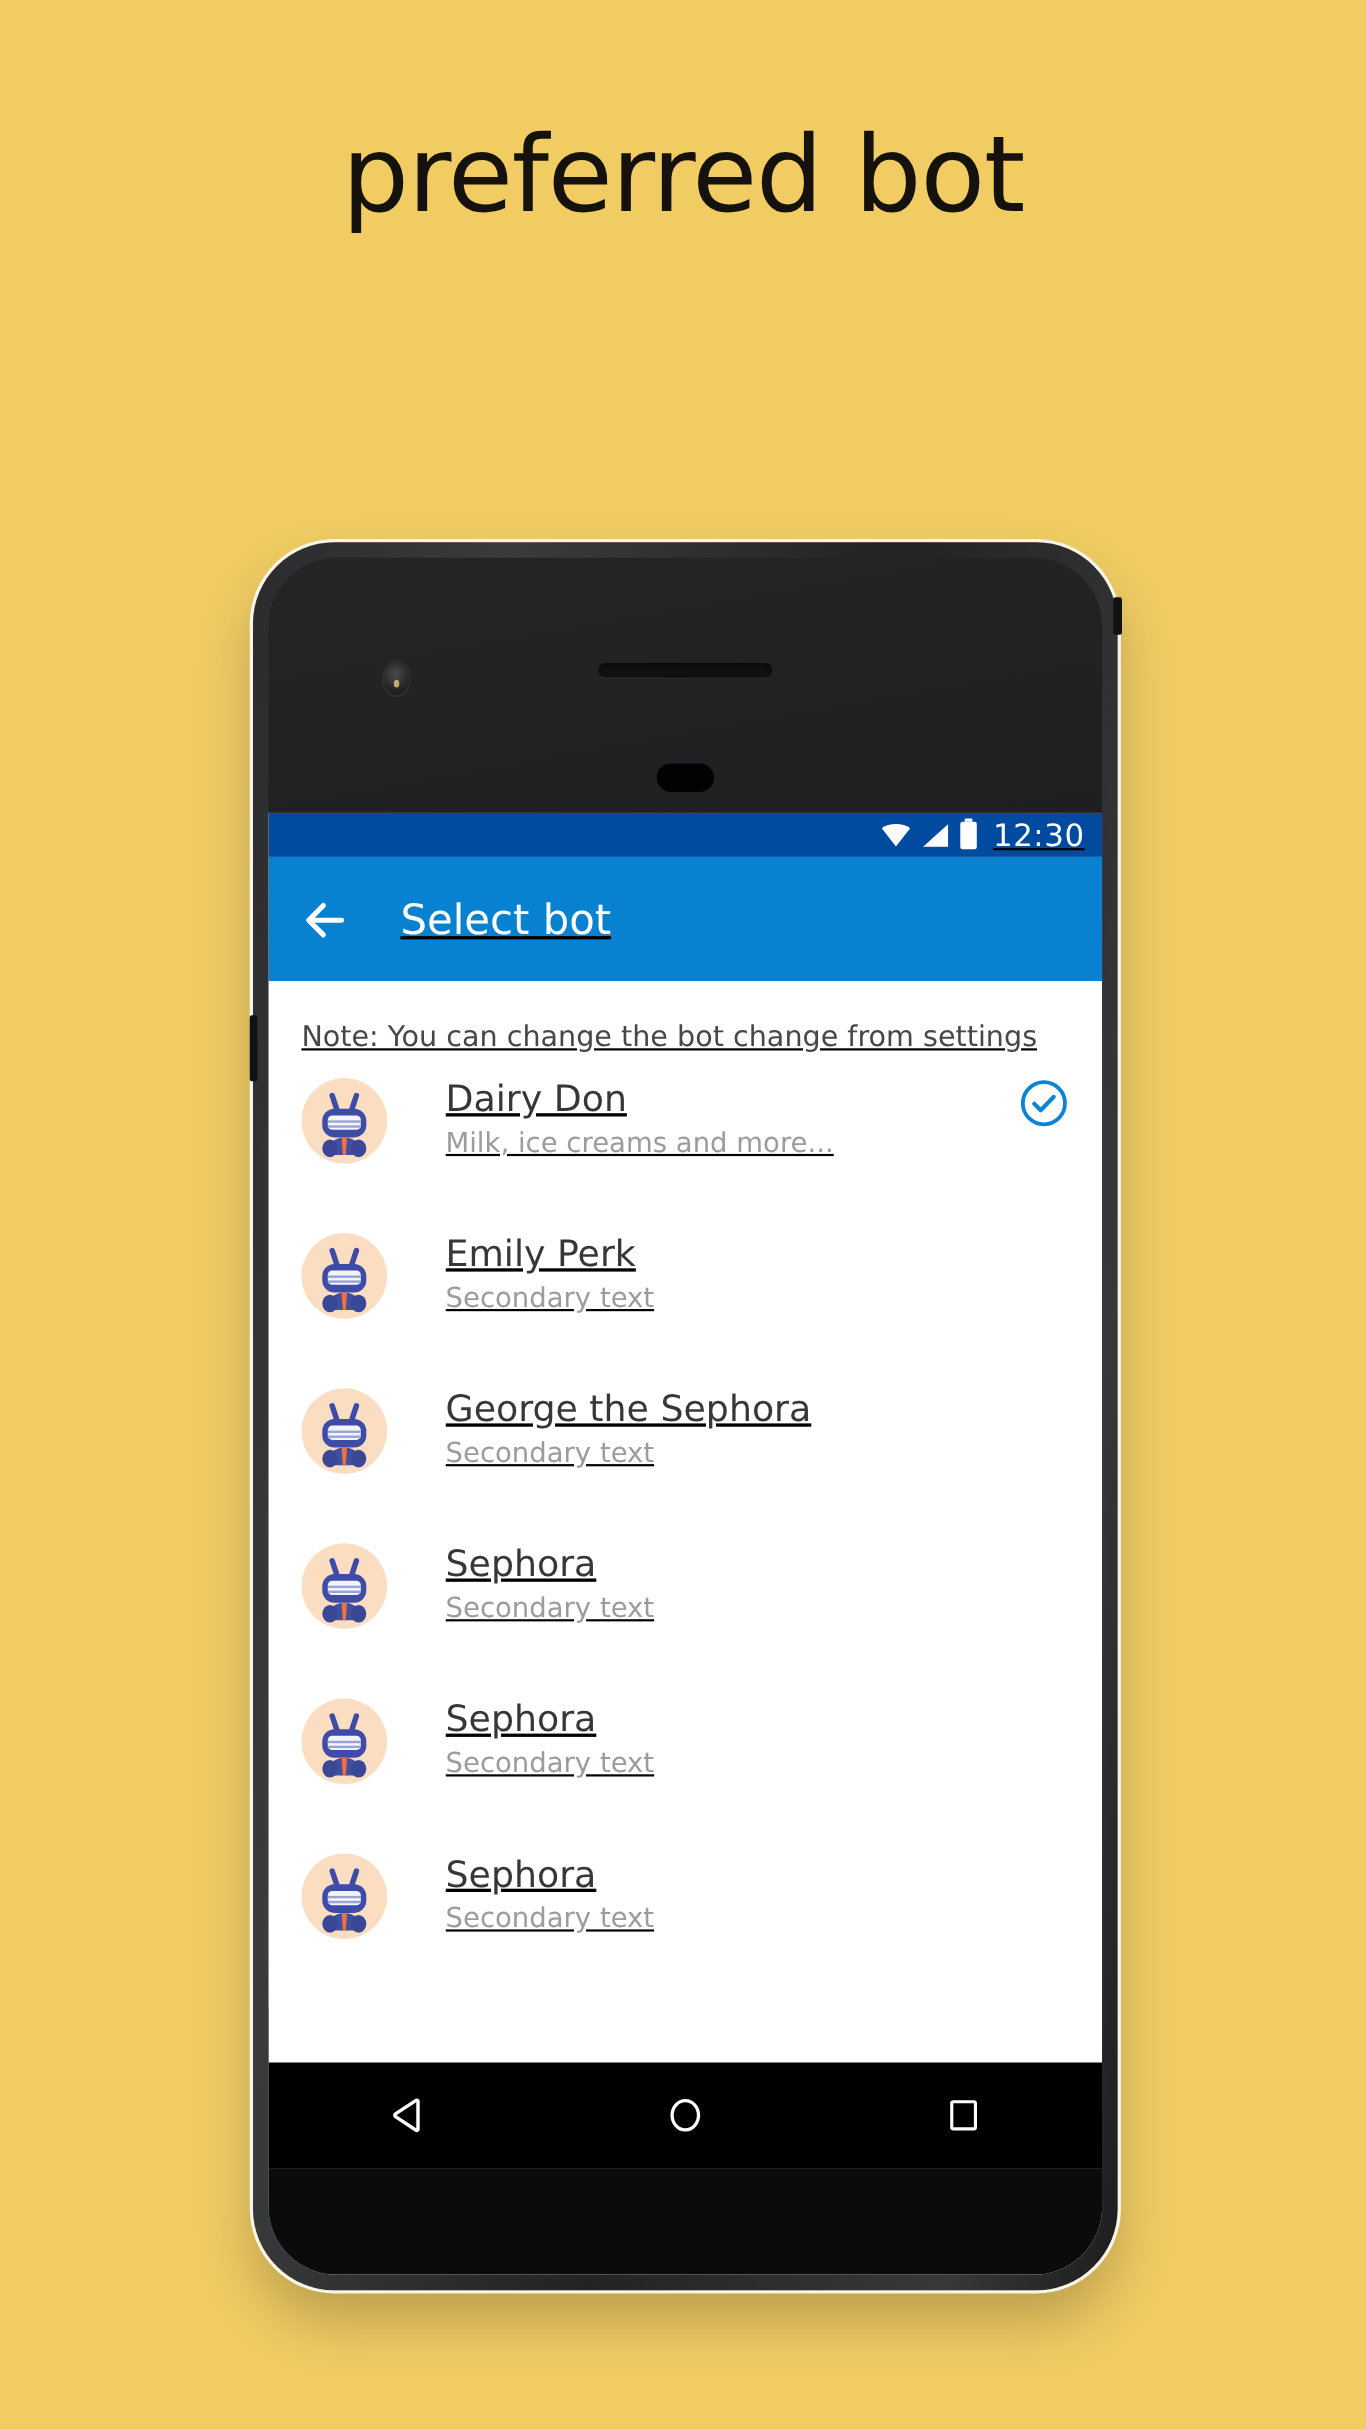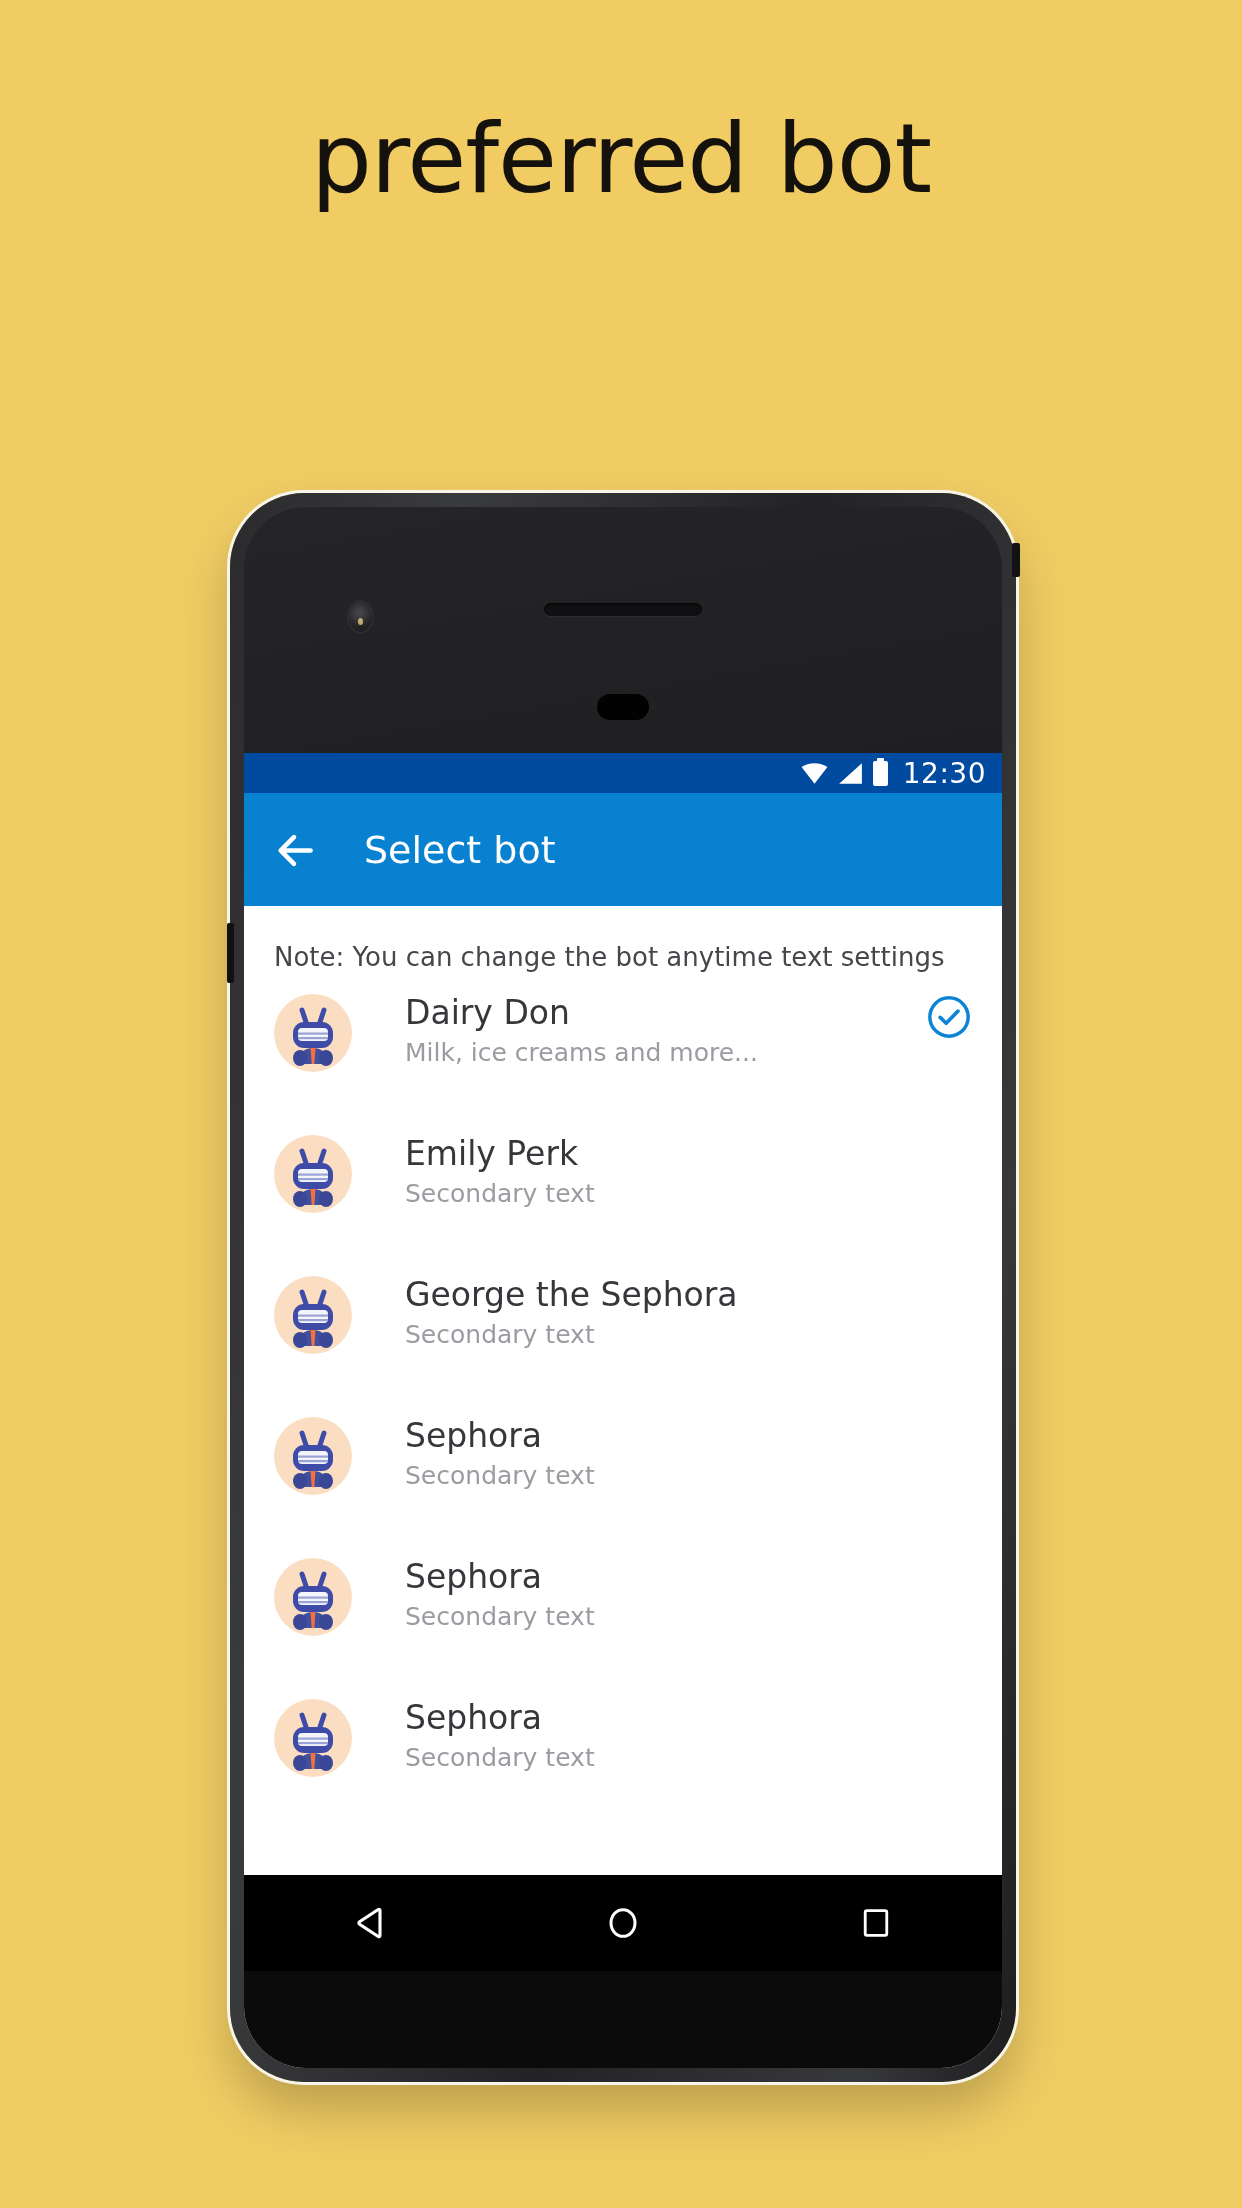--- a/index.html
+++ b/index.html
@@ -67,24 +67,25 @@
   }
   .sensor{
     position:absolute; left:50%; transform:translateX(-50%); top:187px;
     width:52px; height:26px; border-radius:13px; background:#020203;
   }
 
   
   .screen{
     position:absolute;
     left:0; right:0;
-    top:246px;
+    top:232px;
     height:1450px;
     background:#fff;
     overflow:hidden;
+    text-decoration:underline;
   }
   .statusbar{
     height:40px; background:#004BA0;
     display:flex; align-items:center; justify-content:flex-end;
     padding-right:16px; gap:11px;
   }
   .sb-icons{ display:flex; align-items:center; gap:10px; }
   .ic-wifi{ width:27px; height:21px; }
   .ic-signal{ width:25px; height:21px; }
   .ic-batt{
@@ -212,21 +213,21 @@
         <div class="back-arrow">
           <svg viewBox="0 0 24 24" width="44" height="44">
             <path d="M20 11.1 H6.6 l5.2 -5.2 a1.25 1.25 0 1 0 -1.8 -1.75 l-7.3 7.3 a1.2 1.2 0 0 0 0 1.7 l7.3 7.3 a1.25 1.25 0 1 0 1.8 -1.75 L6.6 13.5 H20 a1.2 1.2 0 0 0 0 -2.4 Z" fill="#fff"></path>
           </svg>
         </div>
         <div class="appbar-title">Select bot</div>
       </div>
 
 
       <div class="content">
-        <div class="note">Note: You can change the bot anytime text settings</div>
+        <div class="note">Note: You can change the bot change from settings</div>
 
         <div class="row">
           <div class="avatar">
             <svg width="78" height="78" viewBox="0 0 78 78">
               <path d="M28 16 L33 31" stroke="#3E4CA8" stroke-width="5" stroke-linecap="round"></path>
               <path d="M50 16 L45 31" stroke="#3E4CA8" stroke-width="5" stroke-linecap="round"></path>
               <rect x="19" y="28" width="40" height="26" rx="11" fill="#3E4CA8"></rect>
               <rect x="24" y="34" width="30" height="13" rx="4" fill="#F4F5FA"></rect>
               <rect x="24" y="38.5" width="30" height="2.2" fill="#9AA3D6"></rect>
               <rect x="24" y="43" width="30" height="2.2" fill="#9AA3D6"></rect>

